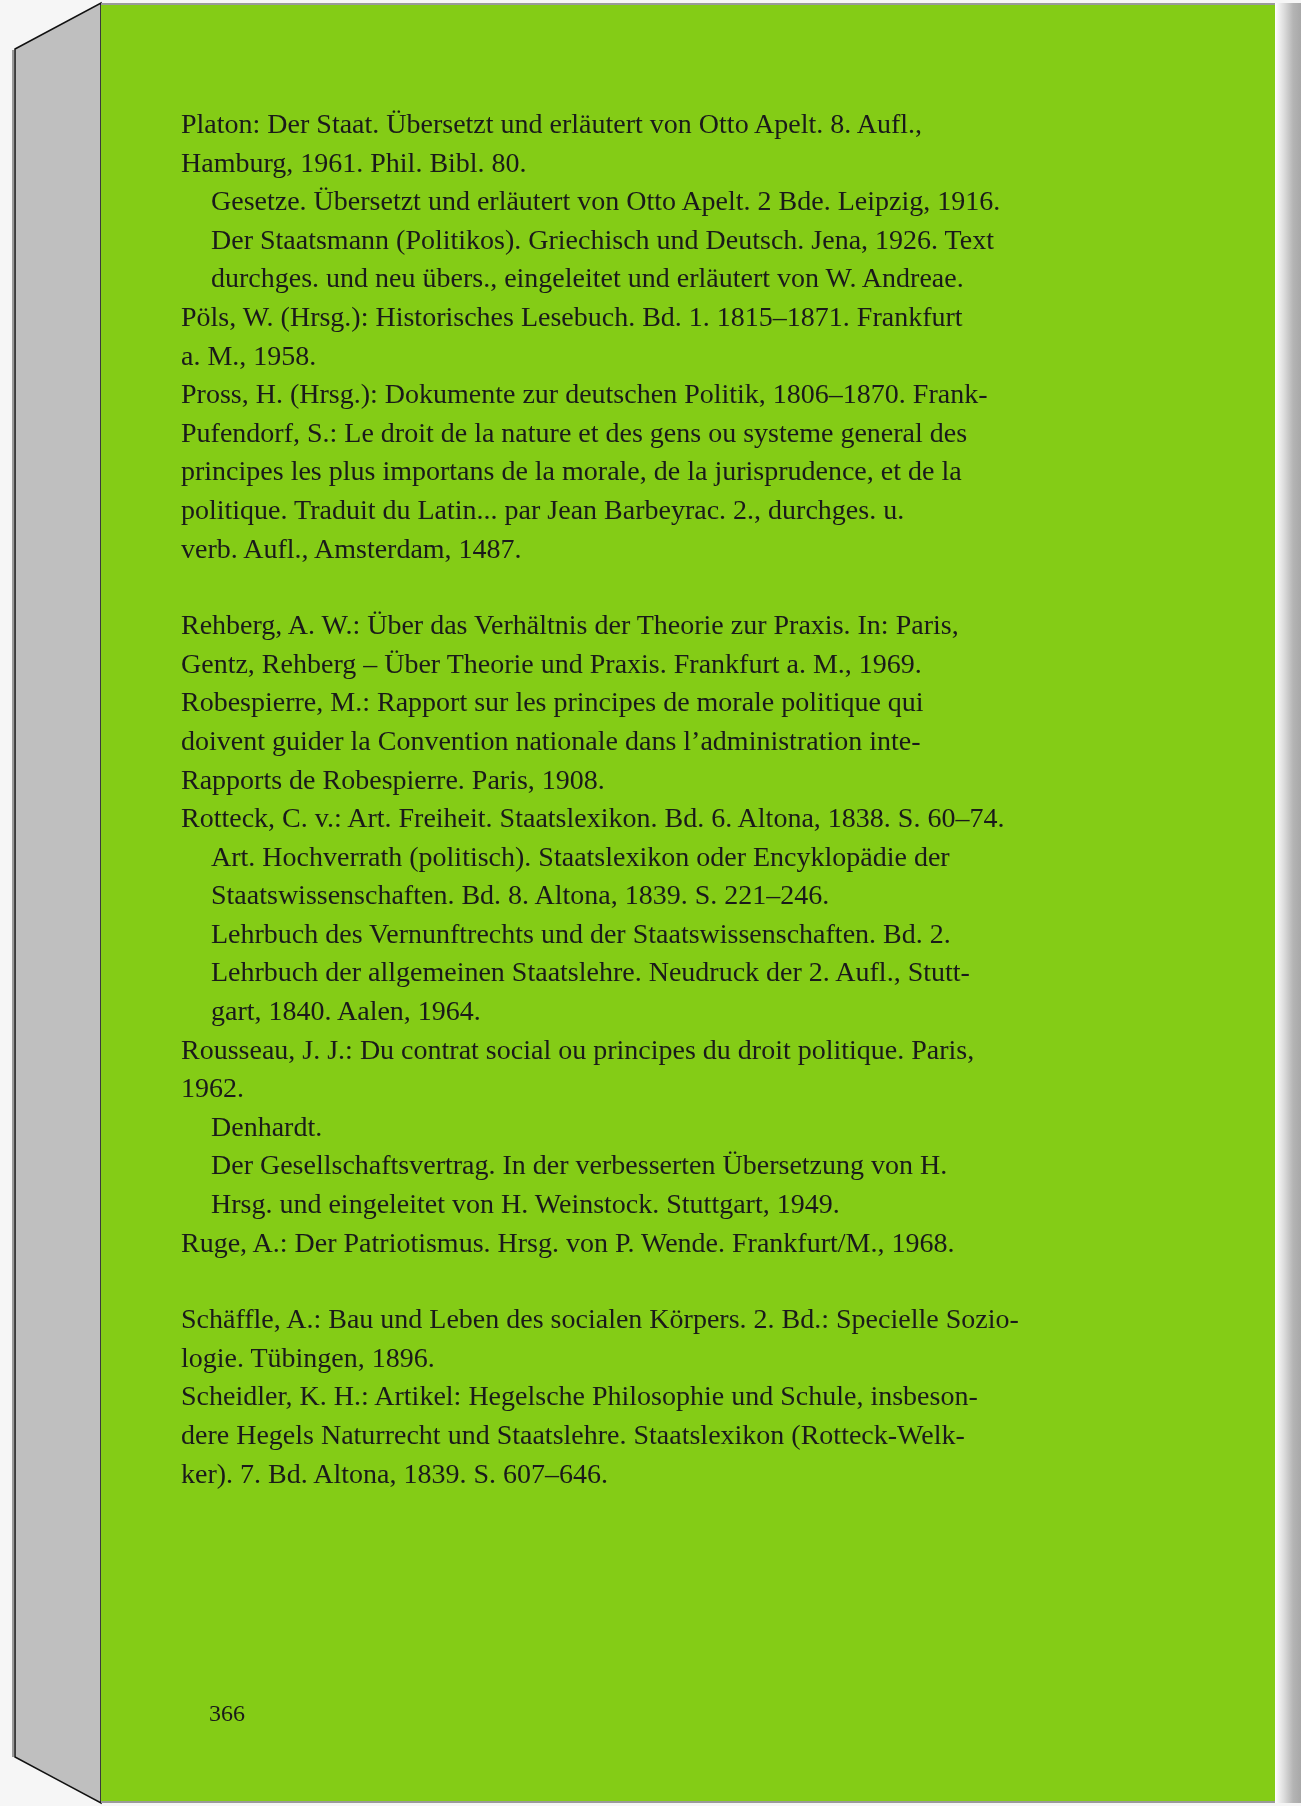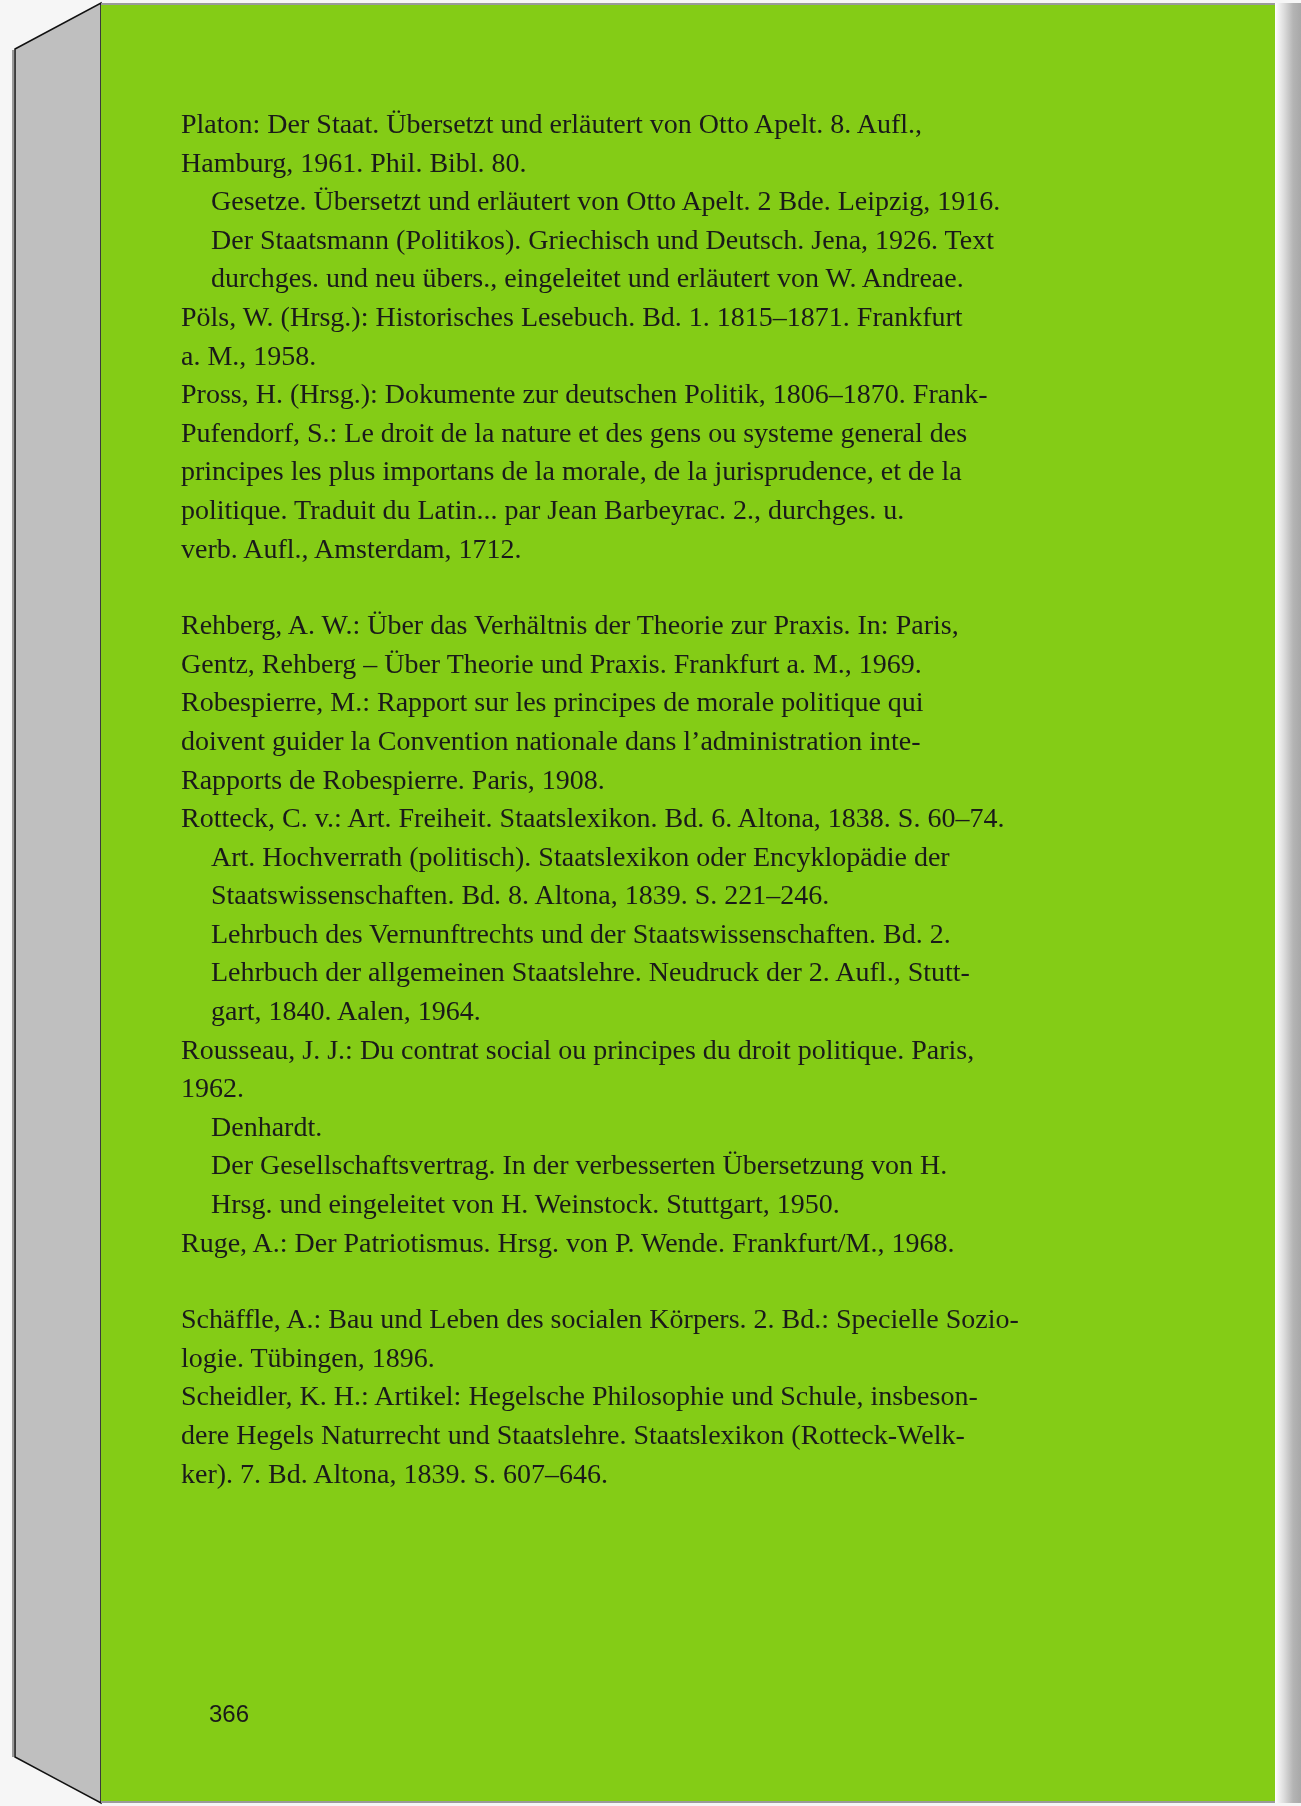--- a/index.html
+++ b/index.html
@@ -26,21 +26,21 @@
     position:absolute; left:80px; top:100px; width:1000px;
     color:#1a1a1a;
     font-size:28px; line-height:38.6px;
   }
   .entry { padding-left:30px; text-indent:-30px; text-align:justify; }
   .sub { padding-left:30px; text-align:justify; }
   .gap { height:38px; }
   .line { display:block; }
   .pagenum {
     position:absolute; left:209px; top:1700px;
-    font-family:Liberation Sans, sans-serif;
+    font-family:Liberation Serif, serif;
     font-size:24px; color:#1a1a1a;
   }
 </style>
 </head>
 <body>
 
 <svg class="spine" width="1301" height="1806" viewBox="0 0 1301 1806">
   <polygon points="15,49 101,3 101,1803 15,1757" fill="#bfbfbf" stroke="#111" stroke-width="1.5"></polygon>
   <line x1="13" y1="50" x2="13" y2="1757" stroke="#9a9a9a" stroke-width="2"></line>
 </svg>
@@ -63,21 +63,21 @@
           <span class="line">Pöls, W. (Hrsg.): Historisches Lesebuch. Bd. 1. 1815–1871. Frankfurt</span>
           <span class="line">a. M., 1958.</span>
         </div>
         <div class="entry">
           <span class="line">Pross, H. (Hrsg.): Dokumente zur deutschen Politik, 1806–1870. Frank-</span>
         </div>
         <div class="entry">
           <span class="line">Pufendorf, S.: Le droit de la nature et des gens ou systeme general des</span>
           <span class="line">principes les plus importans de la morale, de la jurisprudence, et de la</span>
           <span class="line">politique. Traduit du Latin... par Jean Barbeyrac. 2., durchges. u.</span>
-          <span class="line">verb. Aufl., Amsterdam, 1712.</span>
+          <span class="line">verb. Aufl., Amsterdam, 1487.</span>
         </div>
       </div>
       <div class="gap"></div>
       <div>
         <div class="entry">
           <span class="line">Rehberg, A. W.: Über das Verhältnis der Theorie zur Praxis. In: Paris,</span>
           <span class="line">Gentz, Rehberg – Über Theorie und Praxis. Frankfurt a. M., 1969.</span>
         </div>
         <div class="entry">
           <span class="line">Robespierre, M.: Rapport sur les principes de morale politique qui</span>
@@ -98,21 +98,21 @@
         </div>
         <div class="entry">
           <span class="line">Rousseau, J. J.: Du contrat social ou principes du droit politique. Paris,</span>
           <span class="line">1962.</span>
         </div>
         <div class="sub">
           <span class="line">Denhardt.</span>
           <span class="line">Der Gesellschaftsvertrag. In der verbesserten Übersetzung von H.</span>
         </div>
         <div class="sub">
-          <span class="line">Hrsg. und eingeleitet von H. Weinstock. Stuttgart, 1950.</span>
+          <span class="line">Hrsg. und eingeleitet von H. Weinstock. Stuttgart, 1949.</span>
         </div>
         <div class="entry">
           <span class="line">Ruge, A.: Der Patriotismus. Hrsg. von P. Wende. Frankfurt/M., 1968.</span>
         </div>
       </div>
       <div class="gap"></div>
       <div>
         <div class="entry">
           <span class="line">Schäffle, A.: Bau und Leben des socialen Körpers. 2. Bd.: Specielle Sozio-</span>
           <span class="line">logie. Tübingen, 1896.</span>

